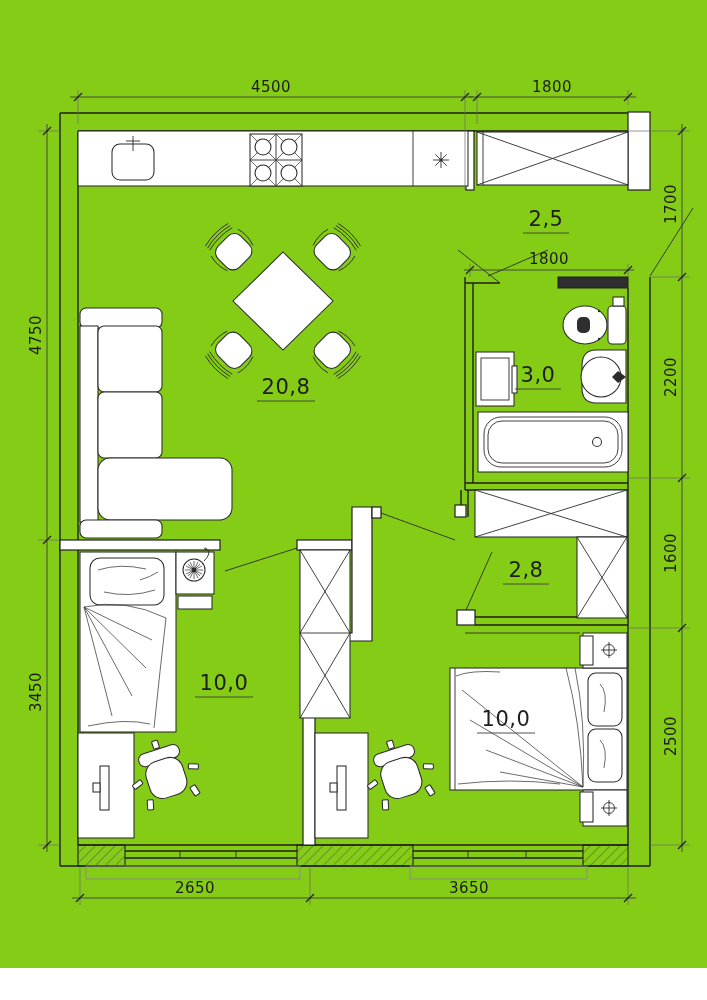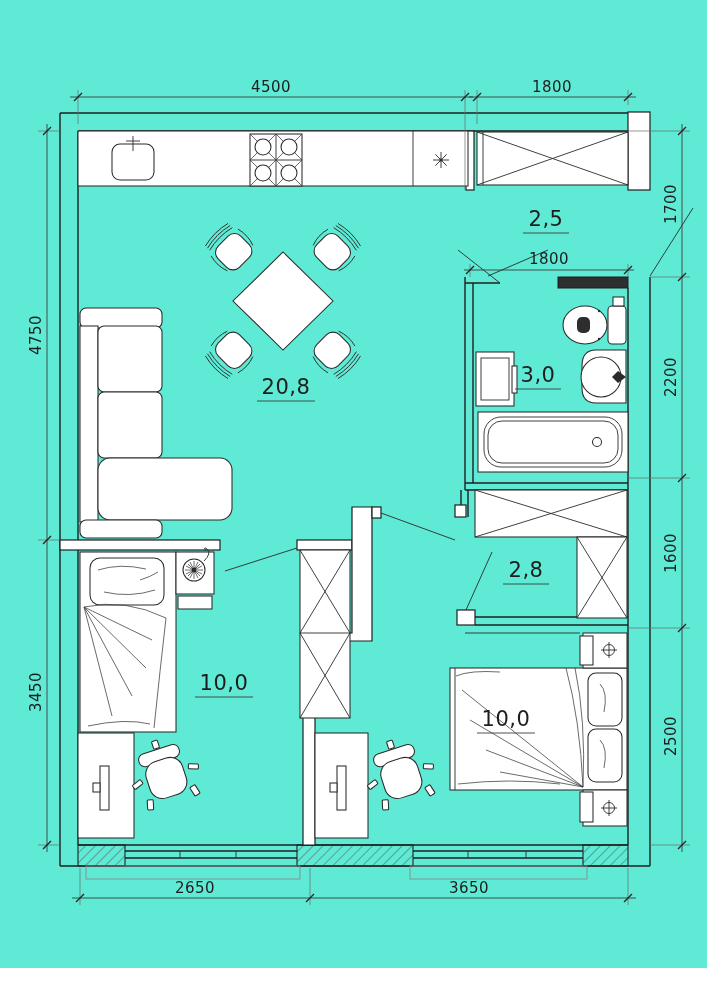--- a/index.html
+++ b/index.html
@@ -1,16 +1,16 @@
 <!DOCTYPE html>
 <html><head>
 <meta charset="utf-8">
 <style>
   html,body{margin:0;padding:0;background:#ffffff;}
-  .page{width:707px;height:968px;position:relative;background:#5eead4;overflow:hidden;}
+  .page{width:707px;height:968px;position:relative;background:#84cc16;overflow:hidden;}
   svg{display:block;}
   text{font-family:"DejaVu Sans","Liberation Sans",sans-serif;fill:#1d1d1d;}
   .dim-text{font-size:15px;letter-spacing:.5px;}
   .room-text{font-size:21px;letter-spacing:.5px;}
   .wall{stroke:#1f1f1f;stroke-width:1.4;fill:none;}
   .wallfill{stroke:#1f1f1f;stroke-width:1.2;fill:#ffffff;}
   .furn{stroke:#2b2b2b;stroke-width:1.05;fill:#ffffff;}
   .furnln{stroke:#2b2b2b;stroke-width:0.9;fill:none;}
   .soft{stroke:#3a3a3a;stroke-width:0.75;fill:none;}
   .dimln{stroke:#3c3c3c;stroke-width:0.9;fill:none;}

